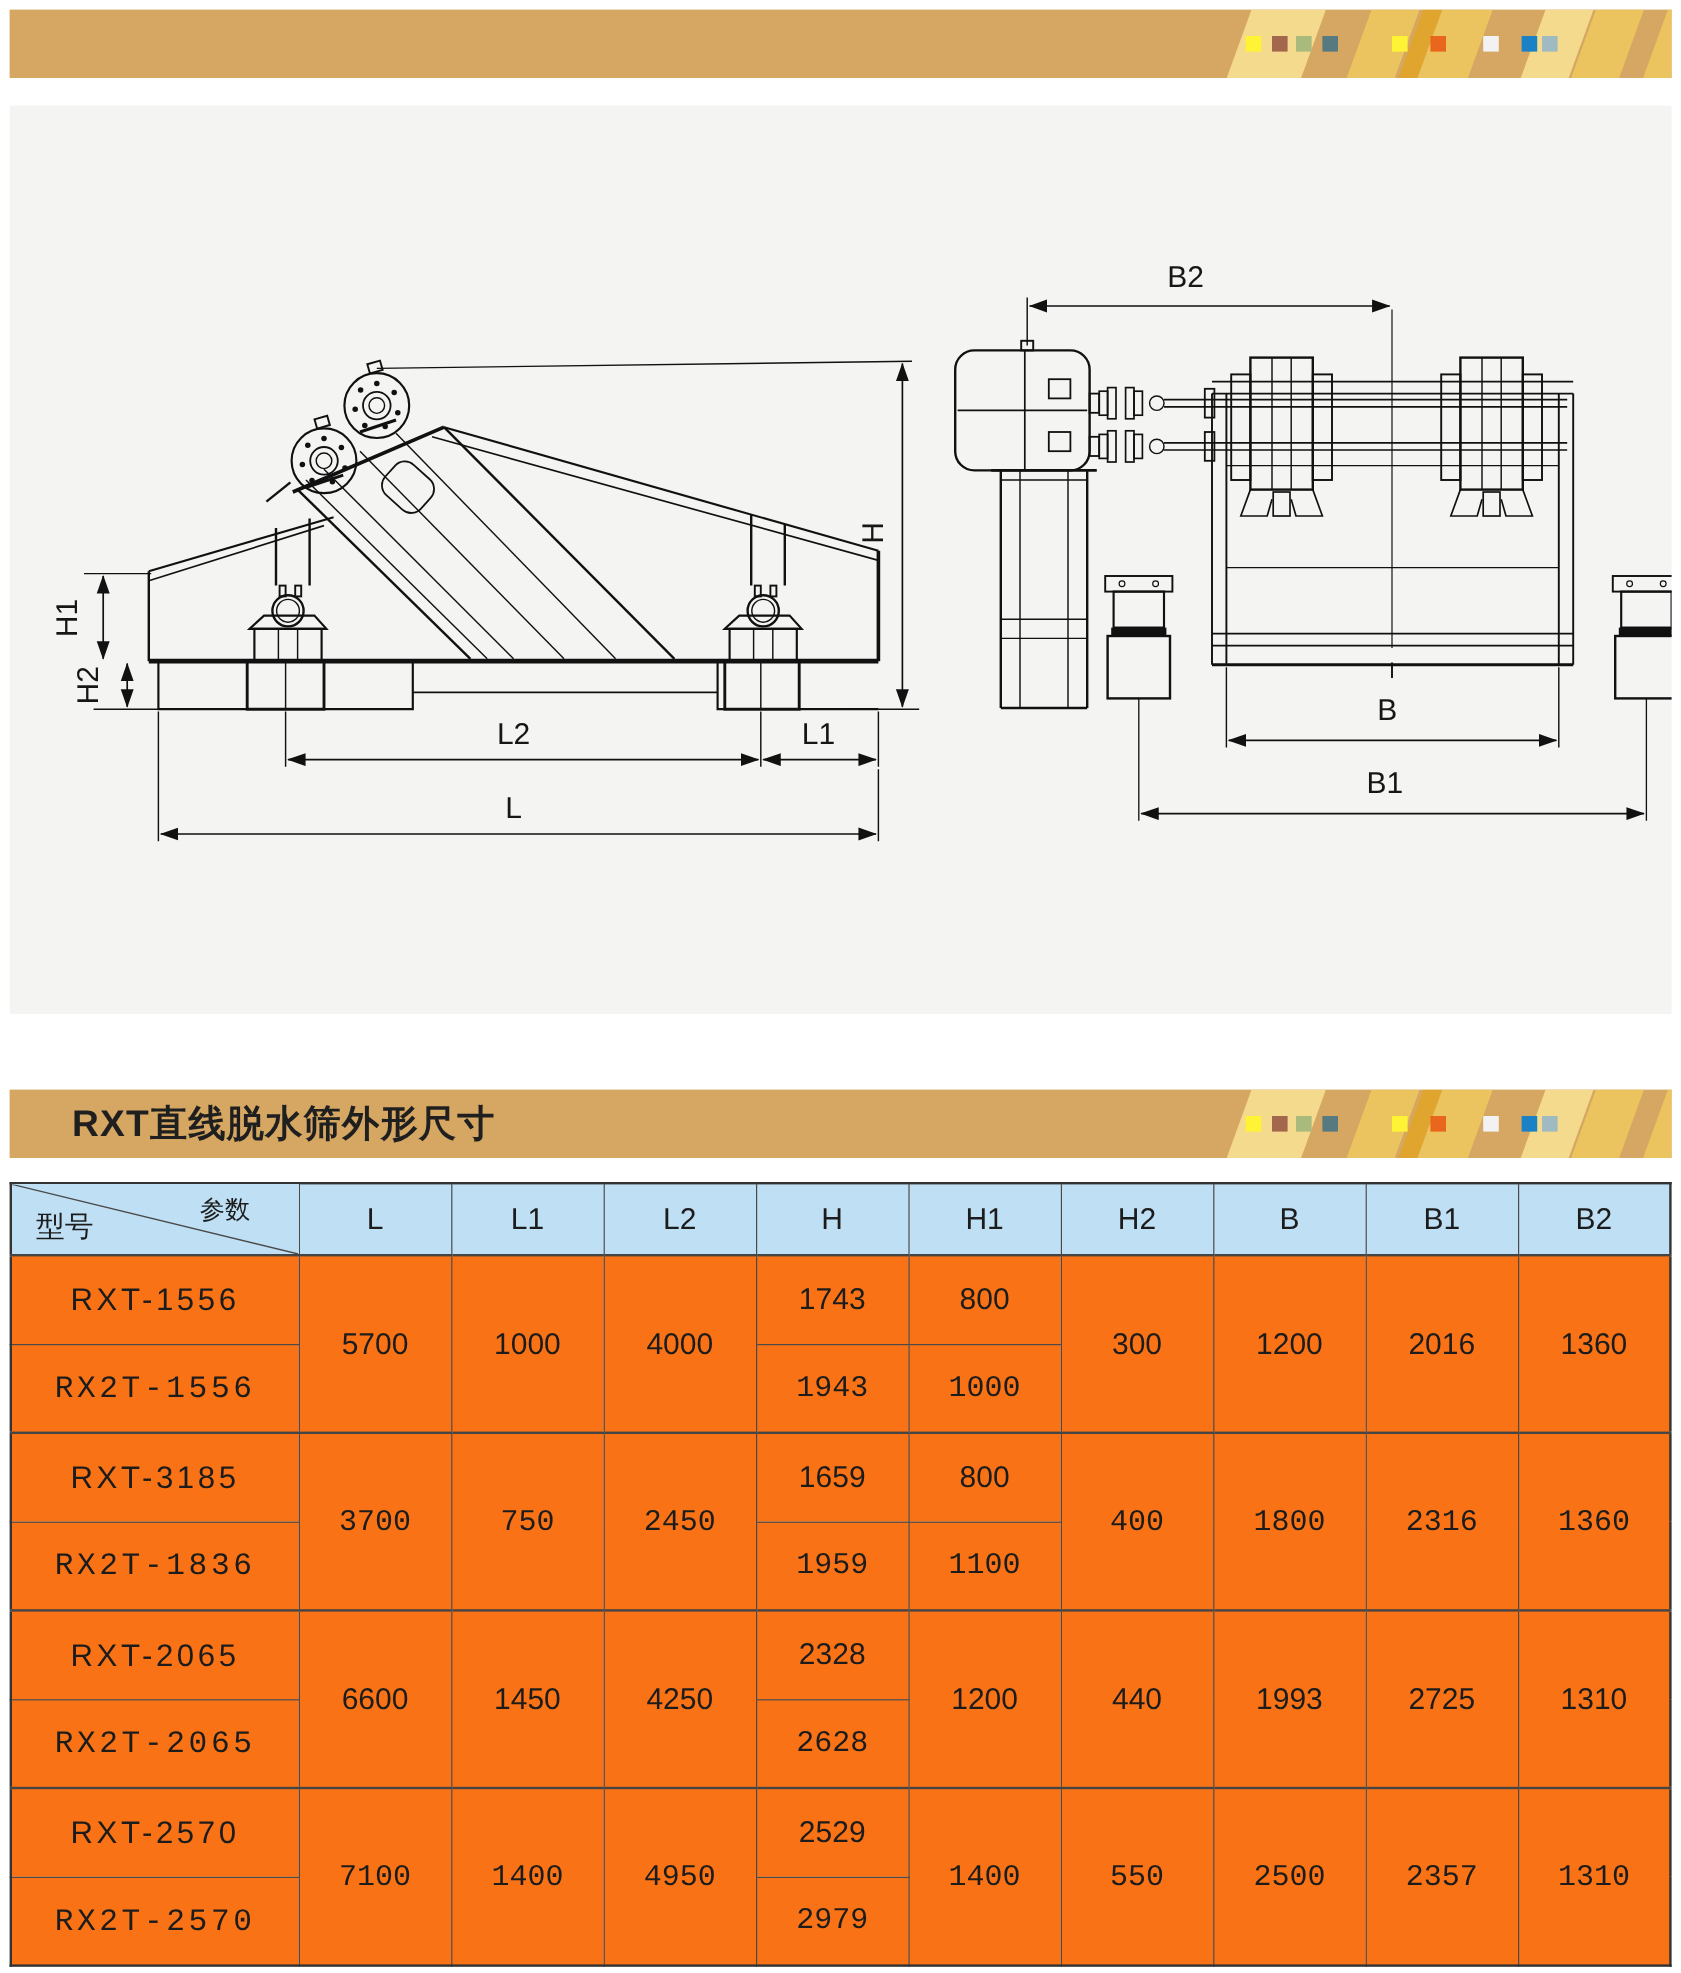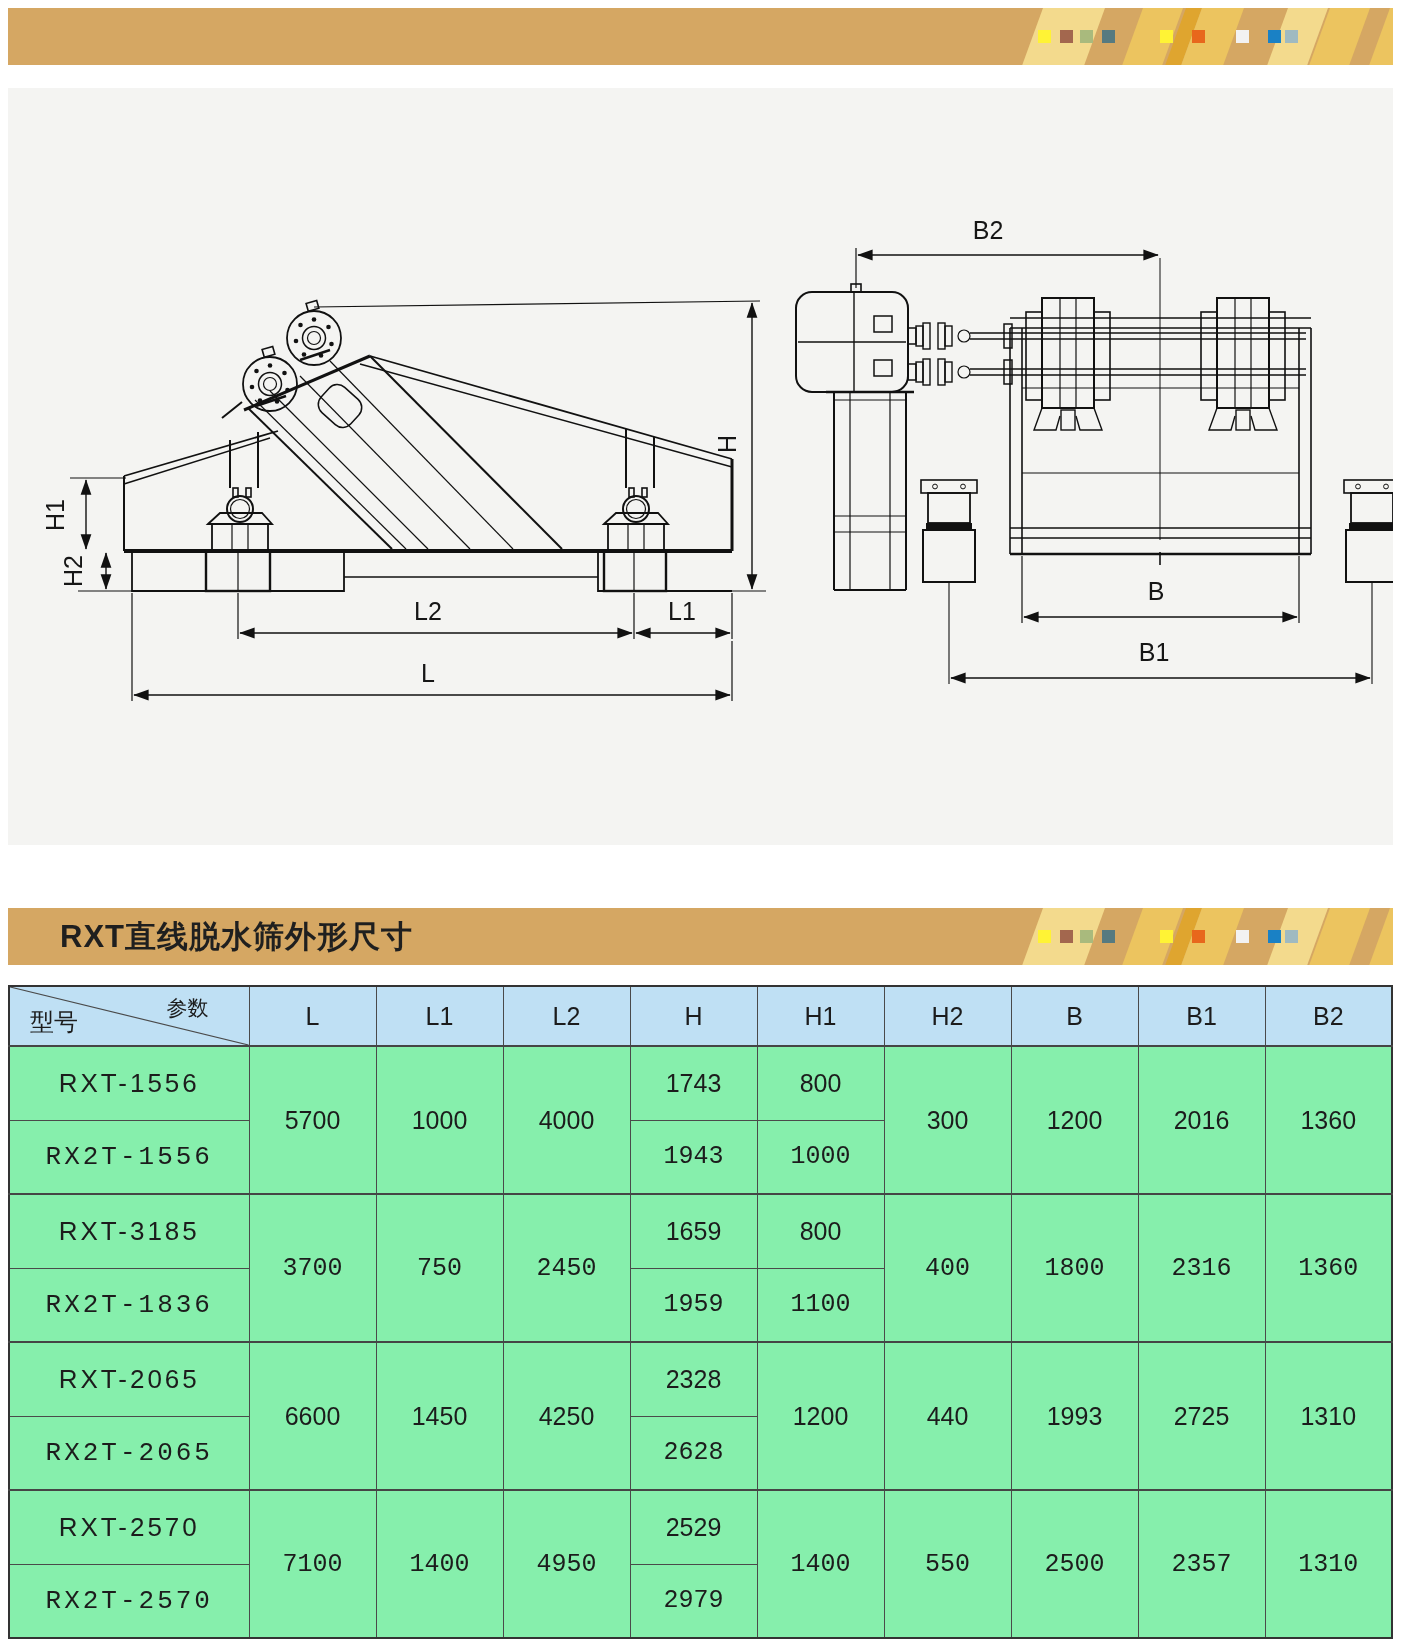--- a/index.html
+++ b/index.html
@@ -26,21 +26,21 @@
   }
   .panel svg { display:block; }
   
   table.dims {
     position:absolute; left:8px; top:985px; width:1385px;
     border-collapse:collapse; table-layout:fixed;
     font-size:25px; color:#1c1c1c;
   }
   table.dims td, table.dims th {
     border:1px solid #4a4a4a; text-align:center; vertical-align:middle;
-    background:#86efac; font-weight:normal;
+    background:#f97316; font-weight:normal;
   }
   table.dims { border:2px solid #333; }
   tr.head th { background:#BFE0F4; height:60px; font-size:25px; }
   tr.head th.corner { padding:0; position:relative; }
   tr.body-row { height:74px; }
   tr.group-start td { border-top:2px solid #454545; }
   tr.head th { border-bottom:2px solid #454545; }
   td.gray { background:#DCDCDC;font-family:Liberation Mono, monospace; }
   td.white { background:#fff; }
   td.model { letter-spacing:3px; font-size:26px; }

